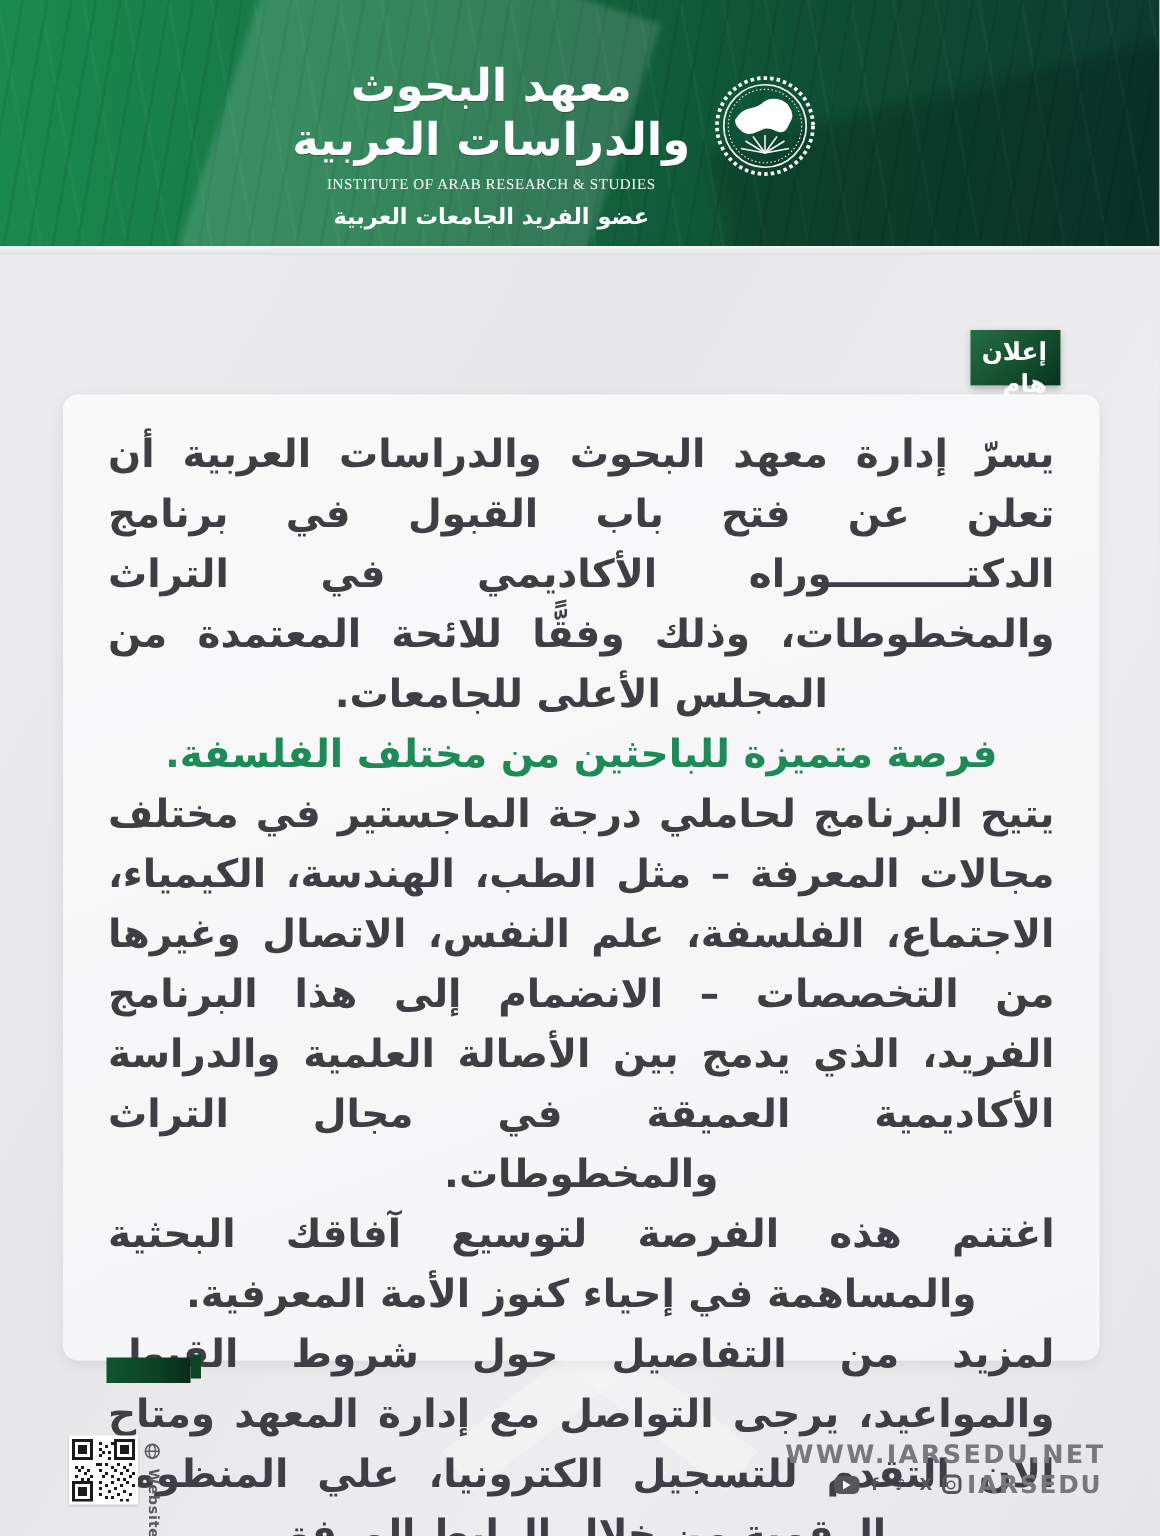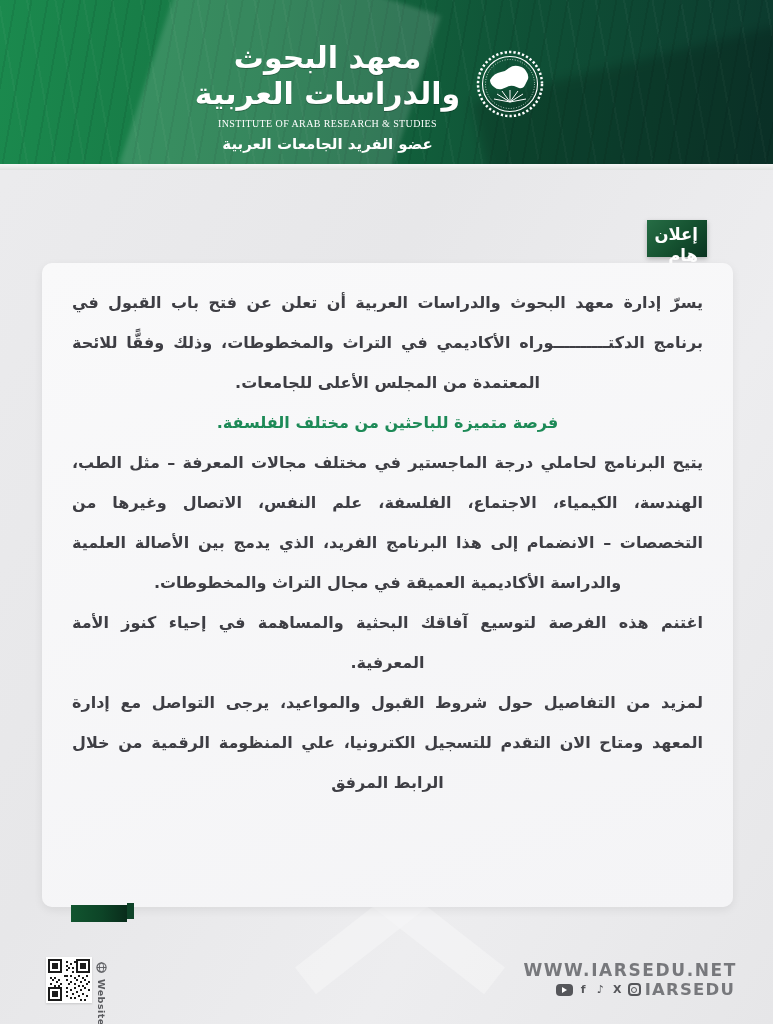--- a/index.html
+++ b/index.html
@@ -39,21 +39,21 @@
     color:#fff;direction:rtl;text-align:right;padding:5px 9px 0 0;box-sizing:border-box;
     font-size:16.5px;font-weight:bold;line-height:1.25;box-shadow:0 2px 5px rgba(0,0,0,.25);margin-top:14px;}
   .badge::before{content:"";position:absolute;right:-8px;top:8px;width:8px;height:50px;
     background:linear-gradient(180deg,#0d3a24,#07221506);background:#0c3522;z-index:-1;}
 
   
   .card{position:absolute;left:42px;top:263px;width:691px;height:644px;
     background:linear-gradient(160deg,#f9f9fa,#f4f4f6);border-radius:10px;
     box-shadow:0 3px 10px rgba(0,0,0,.07);box-sizing:border-box;
     padding:20px 30px;direction:rtl;}
-  .card p{margin:0;font-size:16px;line-height:40px;color:#3e3e44;font-weight:600;
+  .card p{margin:0;font-size:26px;line-height:40px;color:#3e3e44;font-weight:600;
     text-align:justify;text-align-last:center;}
   .card p.highlight{color:#1d8a57;}
   .accent-bar{position:absolute;left:71px;top:905px;width:56px;height:17px;
     background:linear-gradient(90deg,#11552f 0%,#0d4427 55%,#092c1b 100%);}
   .accent-bar::after{content:"";position:absolute;right:-7px;top:-2px;width:7px;height:16px;
     background:#0f4429;}
 
   
   .qr-wrap{position:absolute;left:46px;top:957px;width:46px;height:46px;background:#fff;
     padding:2px;box-sizing:border-box;box-shadow:0 1px 2px rgba(0,0,0,.15);}

